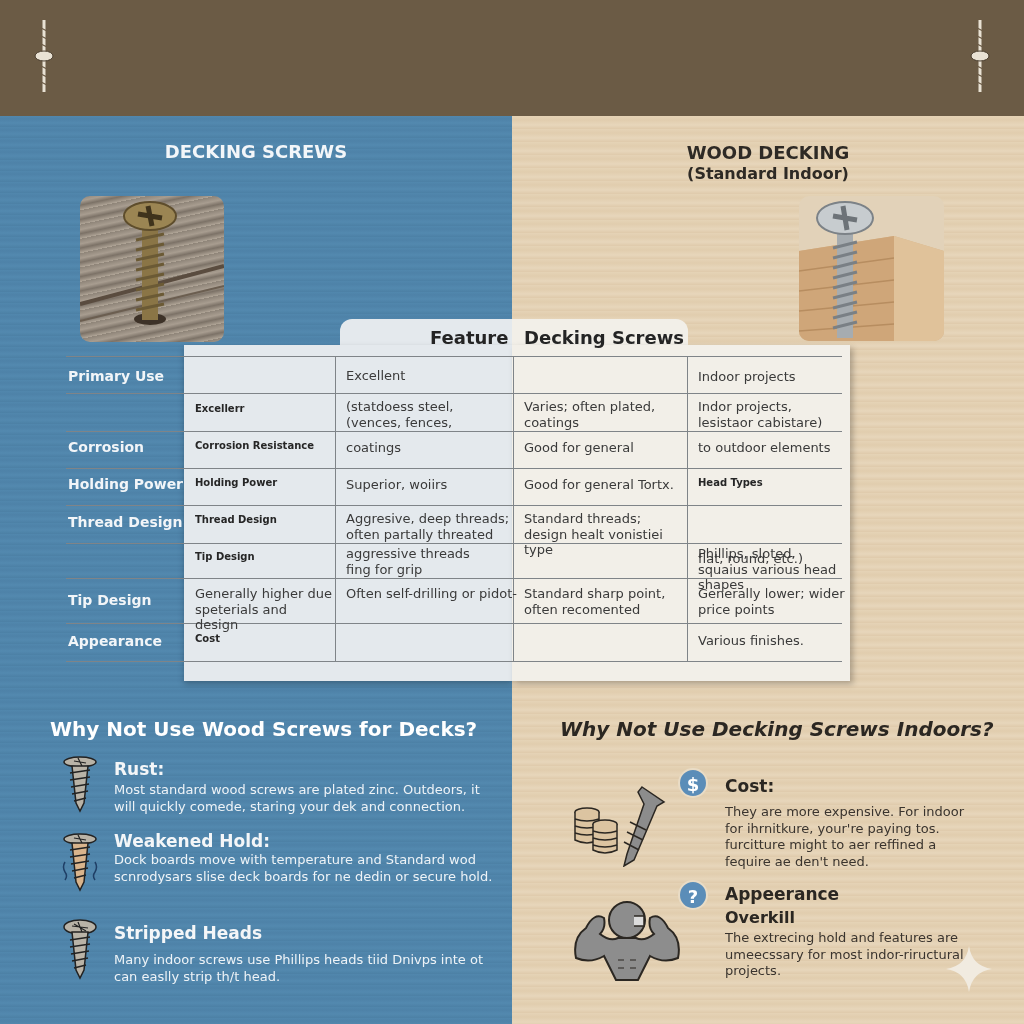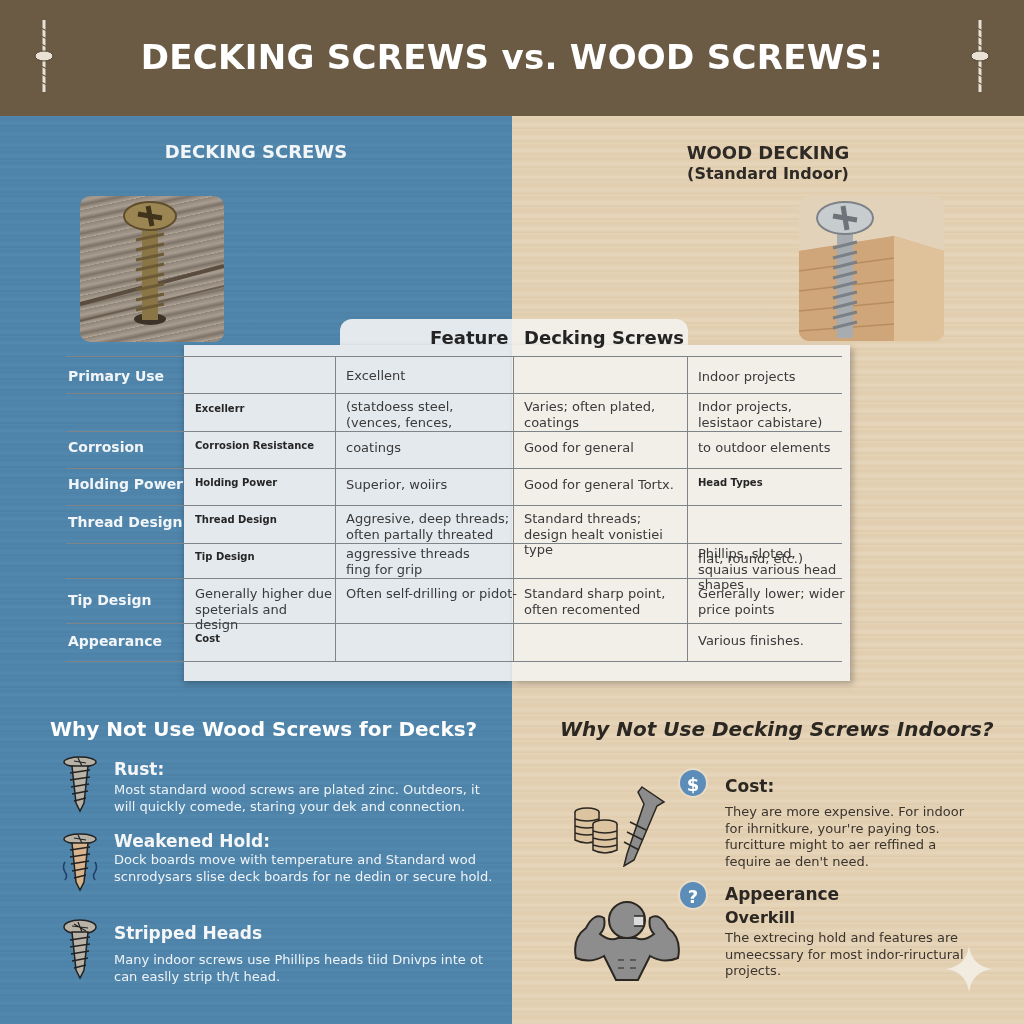--- a/index.html
+++ b/index.html
@@ -64,21 +64,20 @@
 </head>
 <body>
 
 <div class="header">
   <svg class="hdr-screw left" viewBox="0 0 22 76">
     <line x1="11" y1="2" x2="11" y2="74" stroke="#e9e2d4" stroke-width="3"></line>
     <path d="M8 10 L14 13 M8 18 L14 21 M8 26 L14 29 M8 48 L14 51 M8 56 L14 59 M8 64 L14 67" stroke="#6b5b45" stroke-width="1.2"></path>
     <ellipse cx="11" cy="38" rx="9" ry="5" fill="#e9e2d4" stroke="#4a3e2f"></ellipse>
   </svg>
   <div class="header-title">
-    <span class="l1">DECKING SCREWS vs. WOOD SCREWS:</span>
   </div>
   <svg class="hdr-screw right" viewBox="0 0 22 76">
     <line x1="11" y1="2" x2="11" y2="74" stroke="#e9e2d4" stroke-width="3"></line>
     <path d="M8 10 L14 13 M8 18 L14 21 M8 26 L14 29 M8 48 L14 51 M8 56 L14 59 M8 64 L14 67" stroke="#6b5b45" stroke-width="1.2"></path>
     <ellipse cx="11" cy="38" rx="9" ry="5" fill="#e9e2d4" stroke="#4a3e2f"></ellipse>
   </svg>
 </div>
 
 <div class="panel-left"></div>
 <div class="panel-right"></div>

